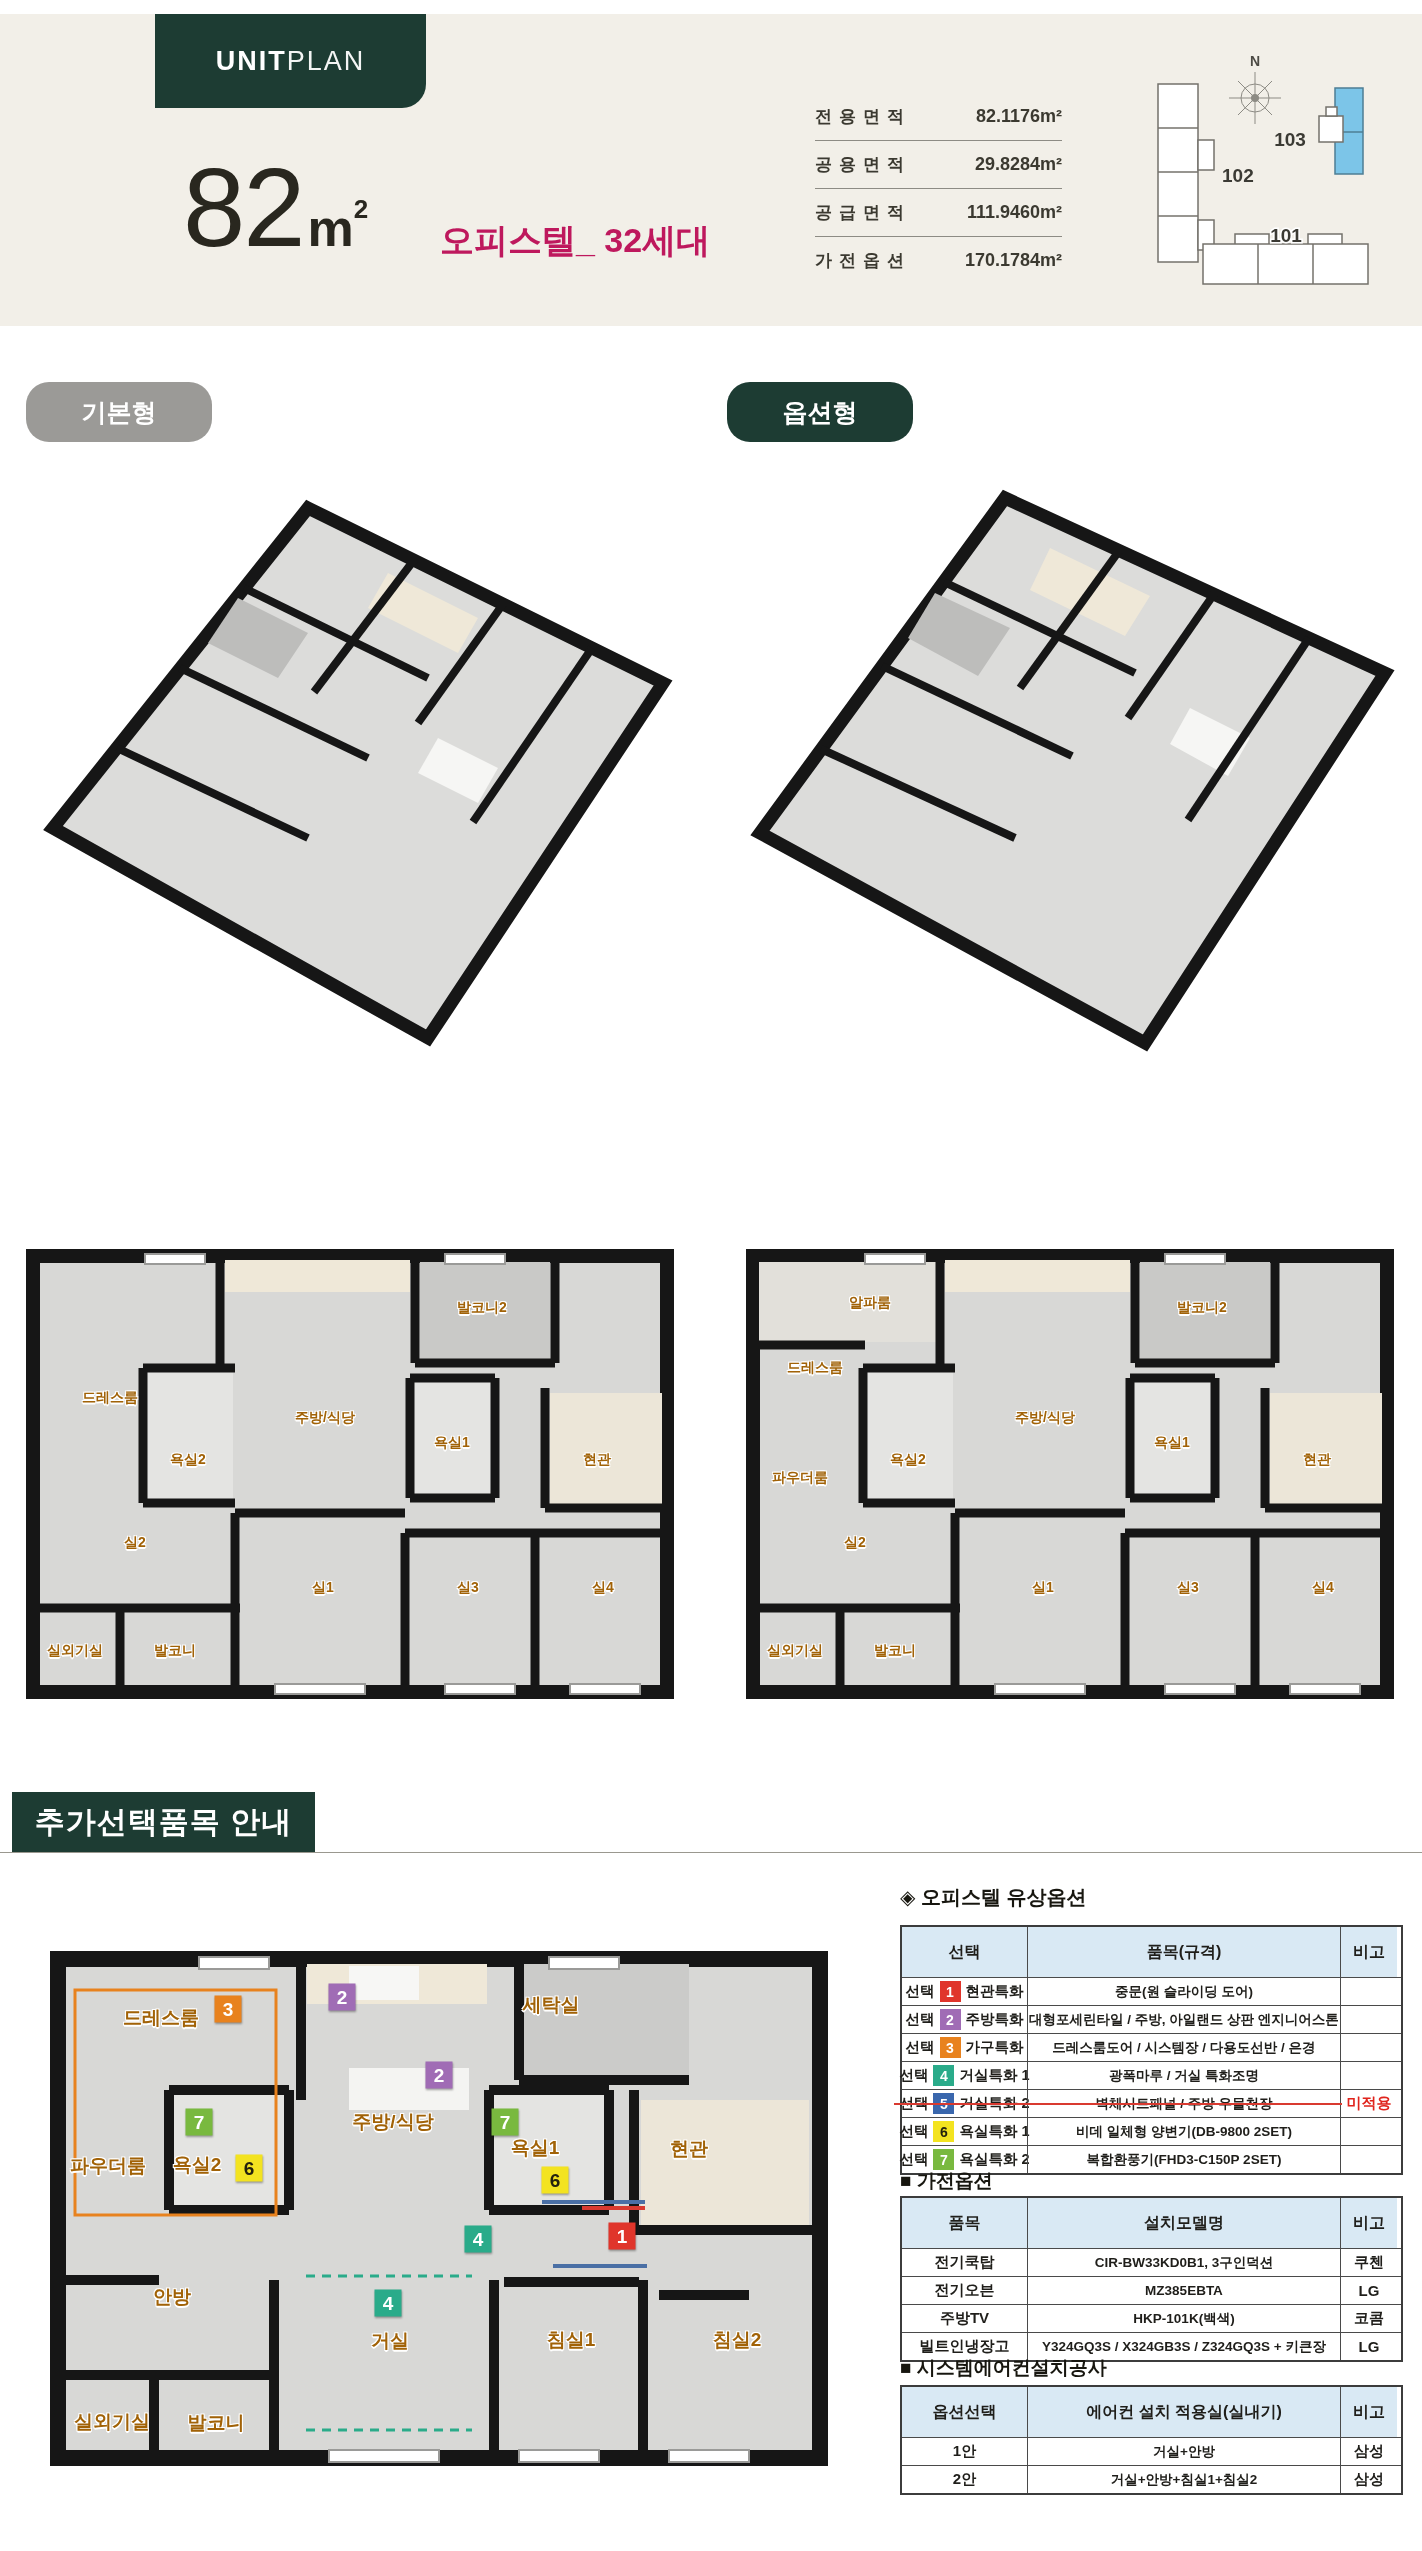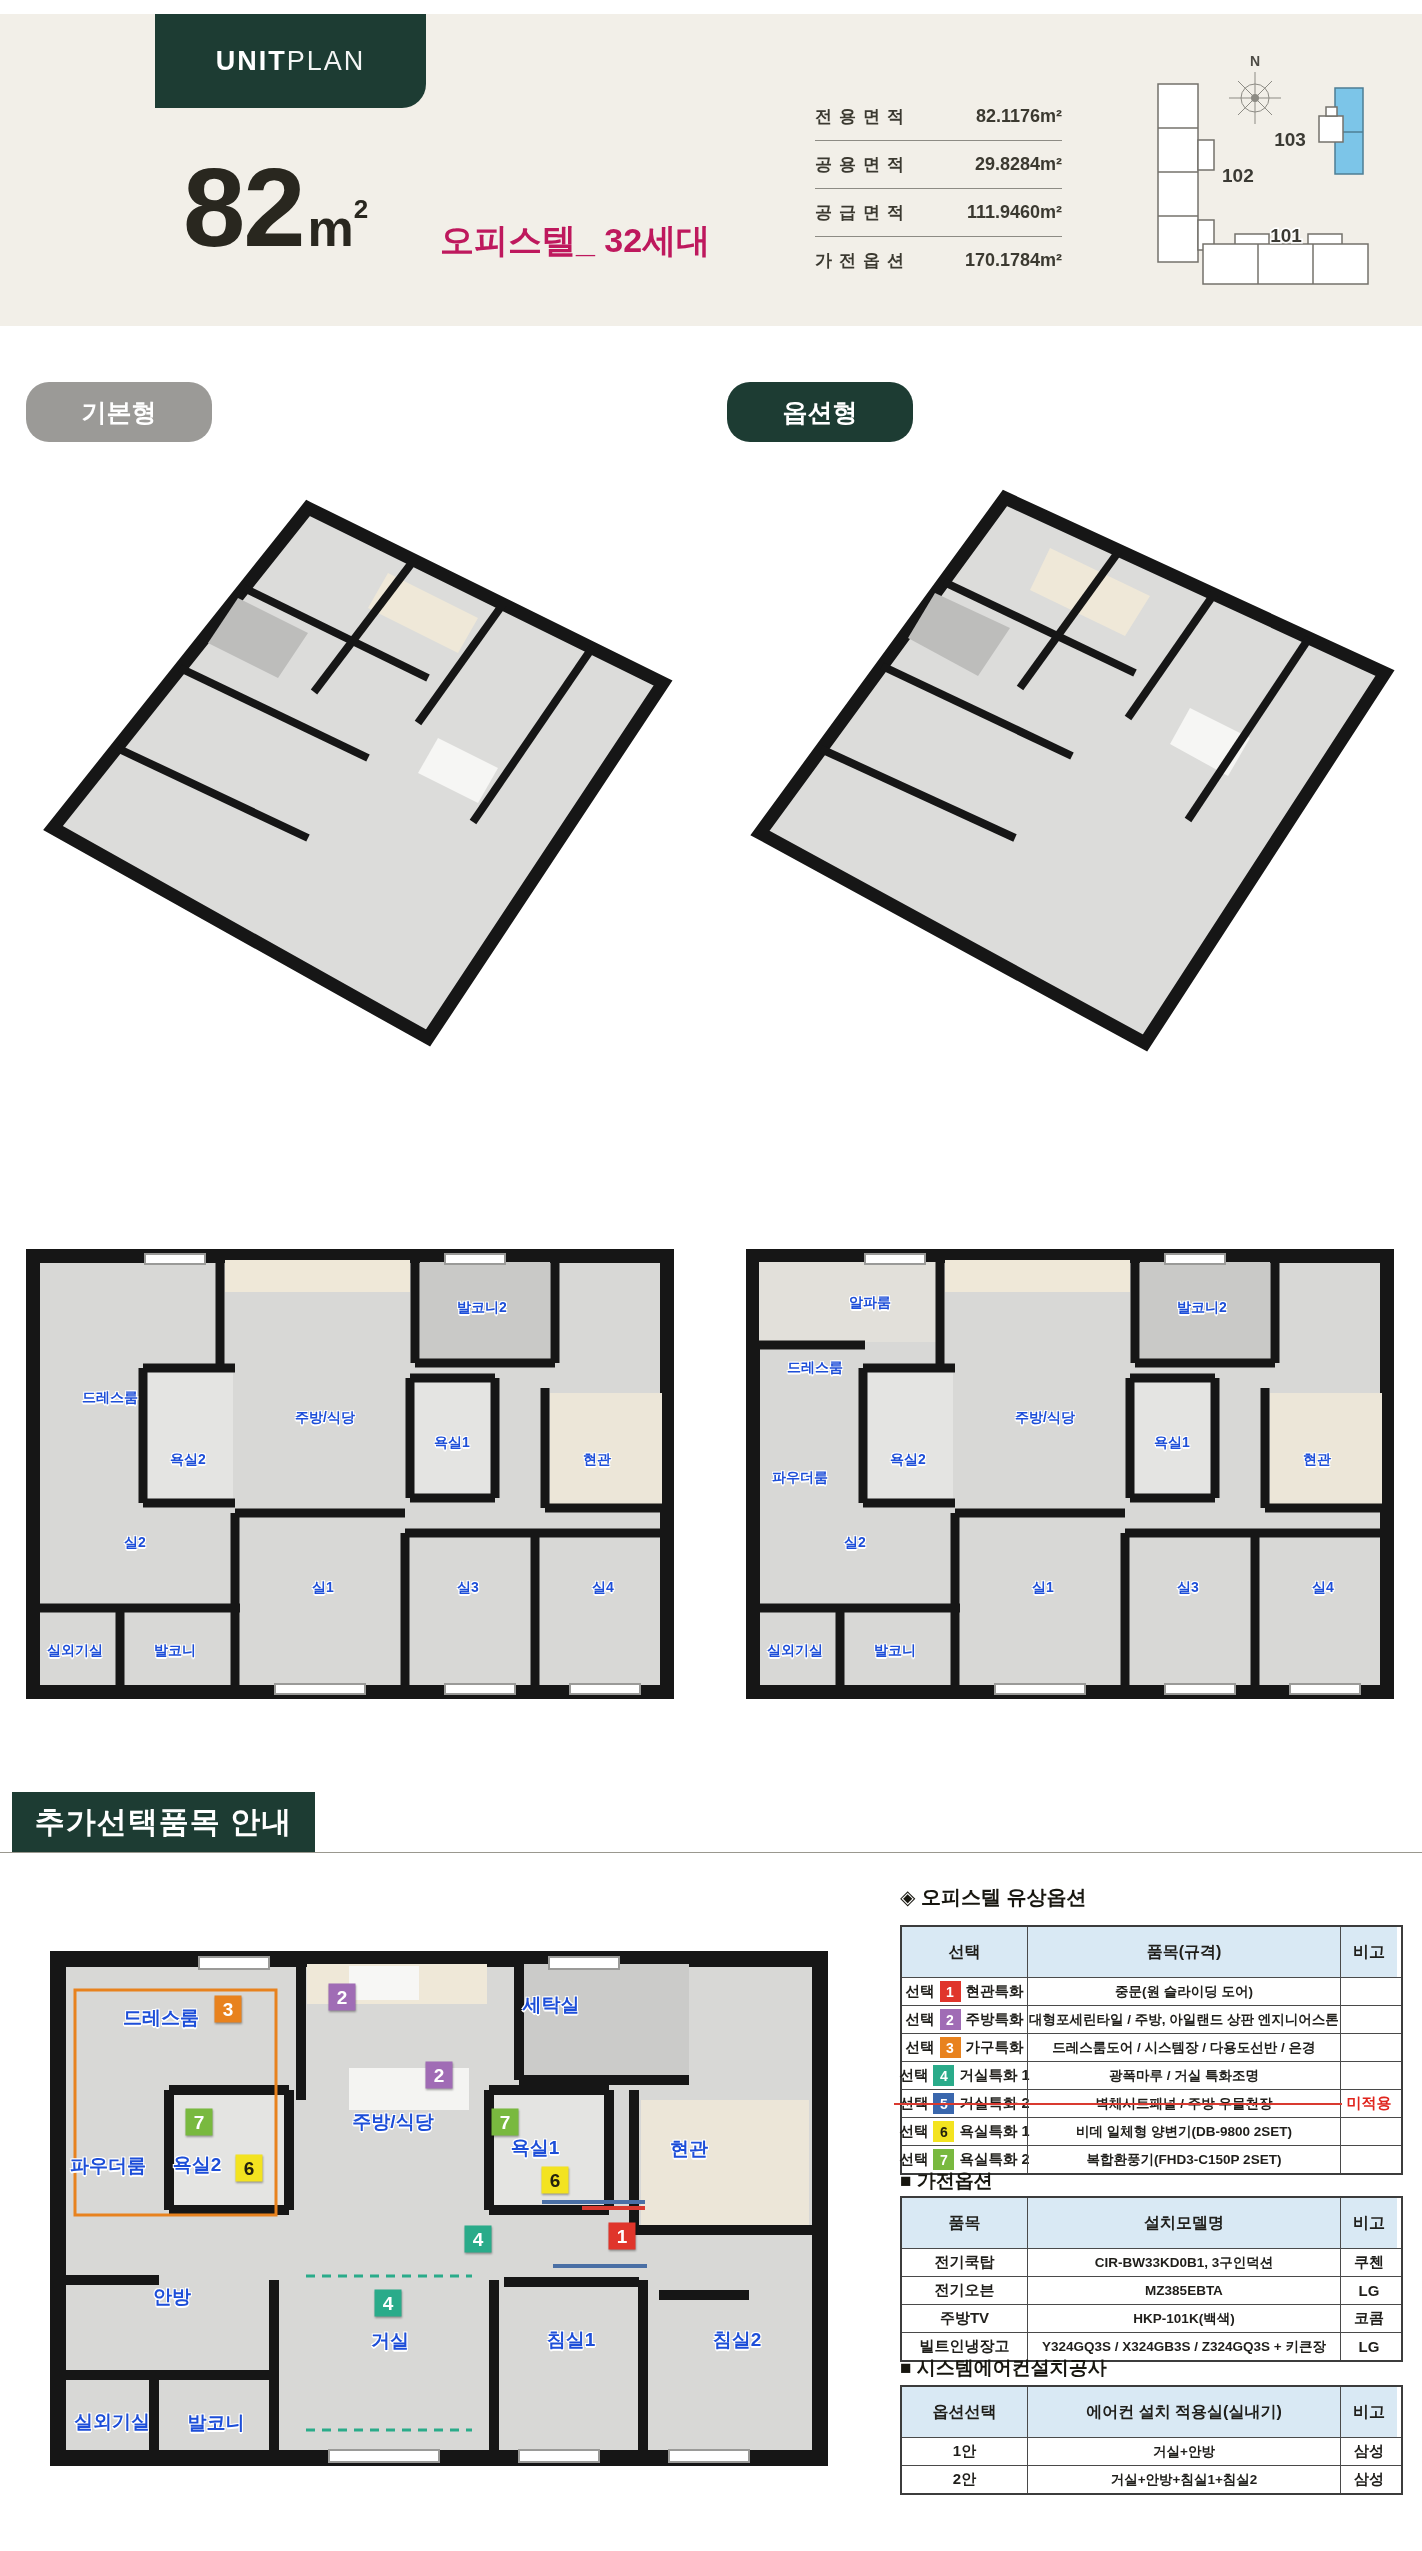--- a/index.html
+++ b/index.html
@@ -9,21 +9,21 @@
     overflow:hidden;
   }
   
   .hdr-bg{position:absolute;left:0;top:14px;width:1422px;height:312px;background:#f2efe8;}
   .unit-badge{position:absolute;left:155px;top:14px;width:271px;height:94px;background:#1d3c33;
     border-radius:0 0 24px 0;display:flex;align-items:center;justify-content:center;
     color:#fff;font-size:27px;letter-spacing:2px;}
   .unit-badge .b{font-weight:700;margin-right:0;}
   .unit-badge .l{font-weight:300;opacity:.95;}
   .size-wrap{position:absolute;left:183px;top:152px;display:flex;align-items:baseline;color:#29271f;}
-  .size-wrap .n{font-size:112px;font-weight:700;line-height:1;letter-spacing:-2px;text-align:center;}
+  .size-wrap .n{font-size:112px;font-weight:400;line-height:1;letter-spacing:-2px;text-align:center;}
   .size-wrap .u{font-size:52px;font-weight:600;margin-left:4px;}
   .size-wrap .s{font-size:26px;font-weight:600;position:relative;top:-28px;}
   .subtitle{position:absolute;left:440px;top:218px;font-size:34px;font-weight:700;color:#be185d;}
   .area-table{position:absolute;left:815px;top:93px;width:247px;}
   .area-row{display:flex;justify-content:space-between;align-items:center;height:47px;}
   .area-row + .area-row{border-top:1px solid #8d8b84;}
   .area-row .al{font-size:17px;font-weight:600;letter-spacing:7px;color:#3b3930;}
   .area-row .av{font-size:18px;font-weight:600;color:#3b3930;}
   .sitemap{position:absolute;left:1140px;top:52px;width:280px;height:258px;}
   .sitemap text{font-family:"Liberation Sans","DejaVu Sans",sans-serif;}
@@ -31,21 +31,21 @@
   .type-badge{position:absolute;top:382px;width:186px;height:60px;border-radius:23px;color:#fff;
     font-size:25px;font-weight:700;display:flex;align-items:center;justify-content:center;}
   .tb-basic{left:26px;background:#9b9a97;}
   .tb-option{left:727px;background:#1d3c33;}
   
   .iso{position:absolute;top:438px;width:700px;height:648px;}
   .iso-l{left:8px;} .iso-r{left:720px;}
   
   .p2d{position:absolute;top:1248px;width:650px;height:452px;}
   .p2d-l{left:25px;} .p2d-r{left:745px;}
-  .plan-label{position:absolute;transform:translate(-50%,-50%);font-size:14px;font-weight:800;color:#1d4ed8;
+  .plan-label{position:absolute;transform:translate(-50%,-50%);font-size:14px;font-weight:800;color:#a16207;
     white-space:nowrap;text-shadow:-1px -1px 0 #fff,1px -1px 0 #fff,-1px 1px 0 #fff,1px 1px 0 #fff,0 2px 0 #fff;}
   
   .sec-title{position:absolute;left:12px;top:1792px;width:303px;height:61px;background:#1d3c33;color:#fff;
     font-size:30px;font-weight:700;display:flex;align-items:center;justify-content:center;letter-spacing:1px;}
   .sec-line{position:absolute;left:0;top:1852px;width:1422px;height:0;border-top:1px solid #9a988f;}
   
   .aplan{position:absolute;left:49px;top:1950px;width:780px;height:517px;}
   .aplan .plan-label{font-size:19px;}
   .mk{position:absolute;transform:translate(-50%,-50%);width:27px;height:27px;display:flex;align-items:center;
     justify-content:center;color:#fff;font-size:19px;font-weight:800;box-shadow:0 1px 2px rgba(0,0,0,.35);}

